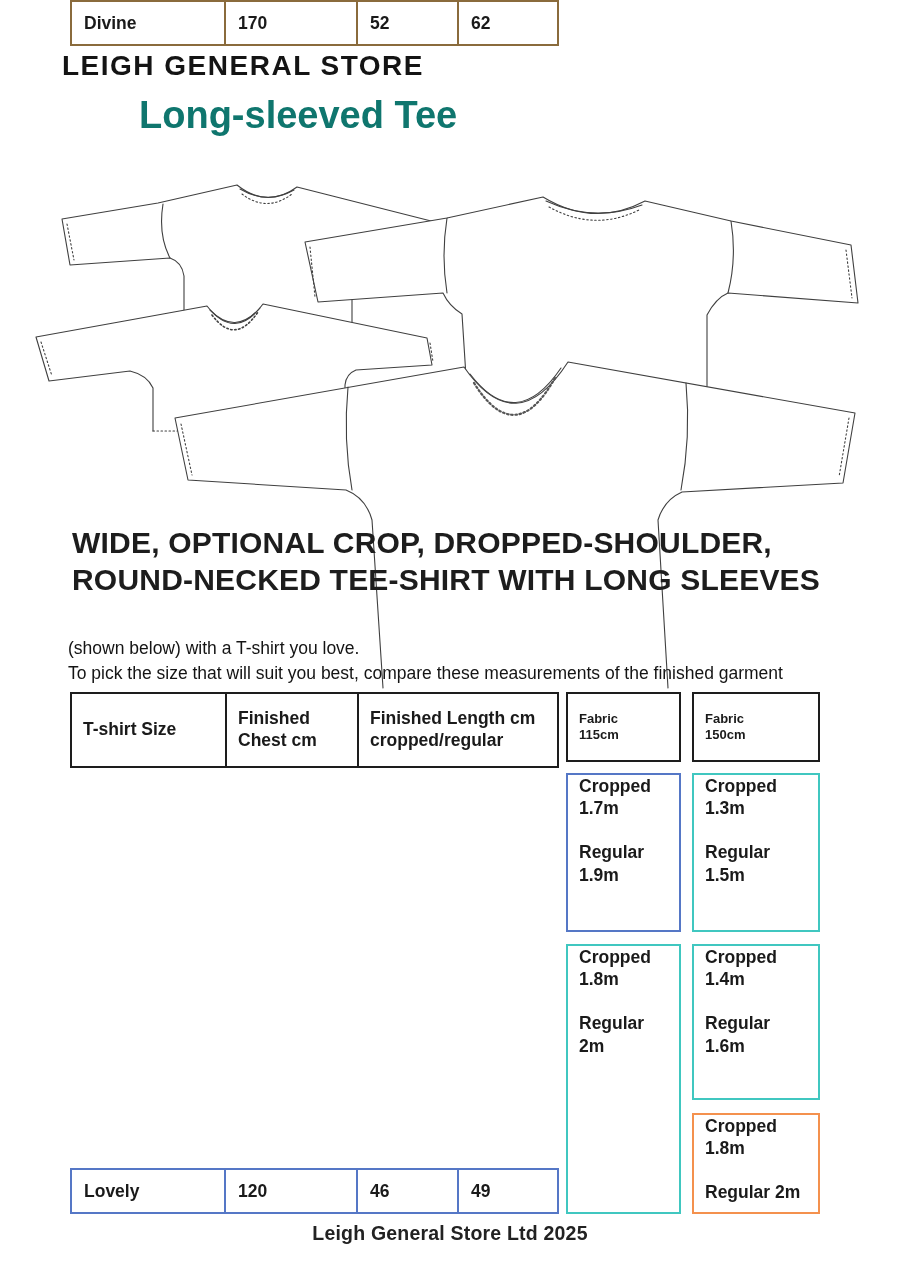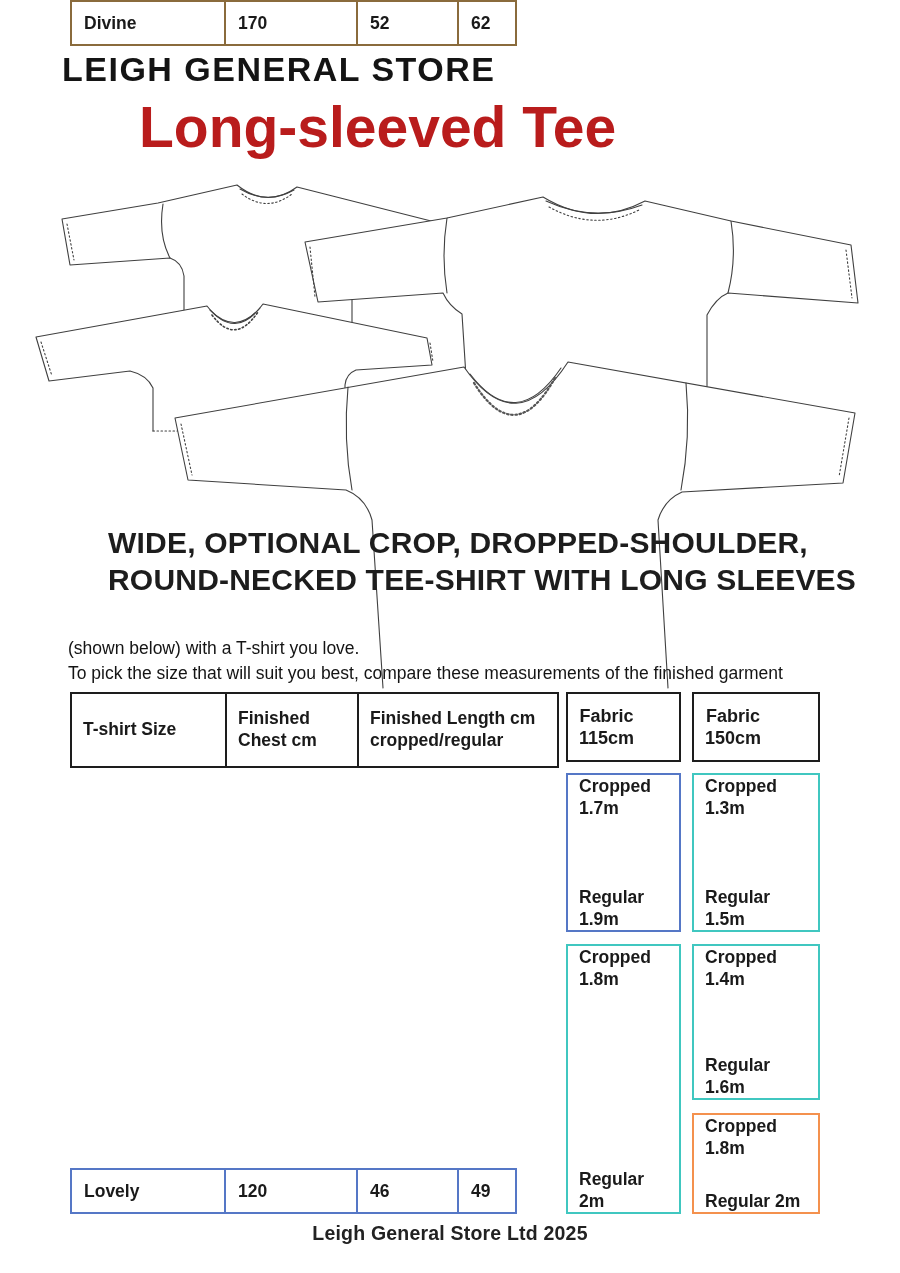--- a/index.html
+++ b/index.html
@@ -1,46 +1,46 @@
 <!DOCTYPE html>
 <html><head>
 <meta charset="utf-8">
 <style>
   html,body{margin:0;padding:0;background:#fff;}
   .page{position:relative;width:900px;height:1273px;background:#ffffff;overflow:hidden;
         font-family:"Liberation Sans","DejaVu Sans",sans-serif;color:#1a1a1a;}
   .sketch{position:absolute;left:0;top:0;}
-  .store-name{position:absolute;left:62px;top:50px;font-size:34px;font-weight:600;
+  .store-name{position:absolute;left:62px;top:50px;font-size:28px;font-weight:600;
               letter-spacing:1.5px;color:#141414;white-space:nowrap;}
-  .product-title{position:absolute;left:139px;top:94px;font-size:57px;font-weight:800;
-                 letter-spacing:0px;color:#b91c1c;white-space:nowrap;}
+  .product-title{position:absolute;left:139px;top:94px;font-size:38px;font-weight:800;
+                 letter-spacing:0px;color:#0f766e;white-space:nowrap;}
   .headline{position:absolute;left:72px;top:524px;font-size:30px;font-weight:600;
-            letter-spacing:0.2px;line-height:1.24;color:#1d1d1d;white-space:nowrap;margin-left:36px;}
+            letter-spacing:0.2px;line-height:1.24;color:#1d1d1d;white-space:nowrap;}
   .intro{position:absolute;left:68px;top:636px;font-size:17.5px;font-weight:400;
          line-height:1.42;color:#141414;white-space:nowrap;}
   .hdr-box{position:absolute;left:70px;top:692px;width:489px;height:76px;border:2px solid #1d1d1d;
            box-sizing:border-box;display:grid;grid-template-columns:153px 132px 1fr;background:#fff;}
   .hdr-box .cell{display:flex;align-items:center;padding-left:11px;font-size:17.5px;font-weight:700;
                  line-height:1.25;white-space:pre-line;}
   .hdr-box .cell + .cell{border-left:2px solid #1d1d1d;}
   .fab-hdr{position:absolute;top:692px;height:70px;border:2px solid #1d1d1d;box-sizing:border-box;
-           display:flex;align-items:center;padding-left:11px;font-size:18px;font-weight:700;
-           line-height:1.25;white-space:pre-line;background:#fff;text-align:center;}
+           display:flex;align-items:center;padding-left:11px;font-size:13px;font-weight:700;
+           line-height:1.25;white-space:pre-line;background:#fff;}
   .fab-hdr.c115{left:566px;width:115px;}
   .fab-hdr.c150{left:692px;width:128px;}
-  .srow{position:absolute;left:70px;width:447px;height:46px;border:2px solid var(--row-color);
+  .srow{position:absolute;left:70px;width:489px;height:46px;border:2px solid var(--row-color);
         box-sizing:border-box;display:grid;grid-template-columns:152px 132px 101px 1fr;background:#fff;}
   .srow .cell{display:flex;align-items:center;padding-left:12px;font-size:17.5px;font-weight:700;}
   .srow .cell + .cell{border-left:2px solid var(--row-color);}
   .srow:nth-of-type(1){top:773px;} .srow:nth-of-type(2){top:829px;}
   .srow:nth-of-type(3){top:886px;} .srow:nth-of-type(4){top:944px;}
   .srow:nth-of-type(5){top:999px;} .srow:nth-of-type(6){top:1054px;}
   .srow:nth-of-type(7){top:1113px;} .srow:nth-of-type(8){top:1168px;}
   .fab-box{position:absolute;border:2px solid var(--row-color);box-sizing:border-box;background:#fff;
-           display:flex;flex-direction:column;justify-content:space-between;padding-left:11px;padding-right:4px;
+           display:flex;flex-direction:column;justify-content:flex-start;padding-left:11px;padding-right:4px;
            font-size:17.5px;font-weight:700;line-height:1.27;white-space:pre-line;}
   .fab-box p{margin:0;}
   .fab-box p + p{margin-top:22px;}
   .f115{left:566px;width:115px;}
   .f150{left:692px;width:128px;}
   .f115.g1{top:773px;height:159px;} .f115.g2{top:944px;height:270px;}
   .f150.g1{top:773px;height:159px;} .f150.g2{top:944px;height:156px;} .f150.g3{top:1113px;height:101px;}
   .footer{position:absolute;left:0;right:0;top:1222px;text-align:center;font-size:19.5px;
           font-weight:700;color:#222;letter-spacing:0.2px;}
 </style>

